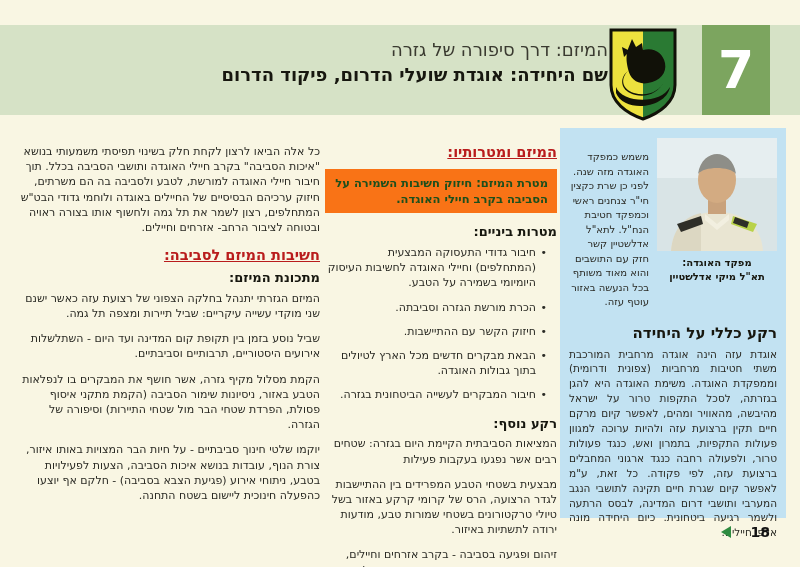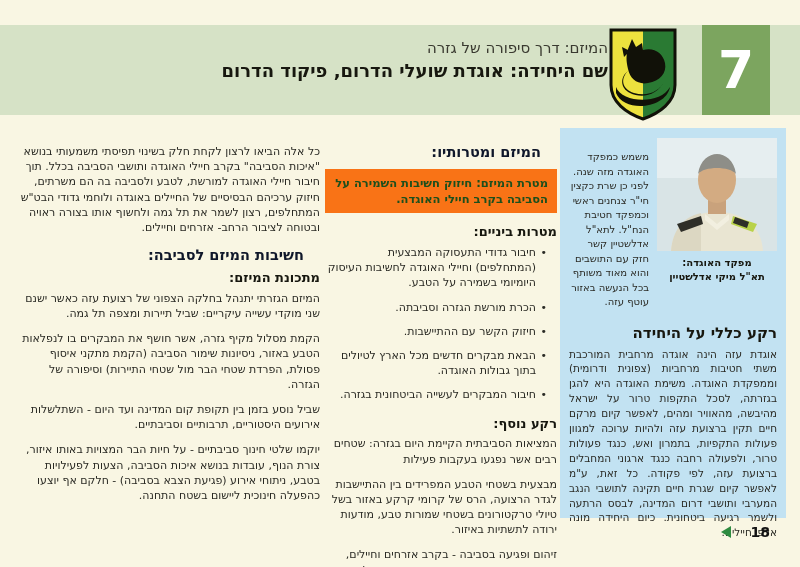--- a/index.html
+++ b/index.html
@@ -5,37 +5,37 @@
   html,body{margin:0;padding:0;}
   body{
     width:800px;height:567px;position:relative;overflow:hidden;
     background:#f9f6e3;
     font-family:"DejaVu Sans", sans-serif;
     color:#2a2a24;
   }
   
   .band{position:absolute;top:25px;left:0;width:800px;height:90px;background:#d6e2c6;}
   .titles{position:absolute;top:38px;right:192px;text-align:right;}
-  .title-sub{font-size:15px;color:#3a3a30;line-height:1.35;}
+  .title-sub{font-size:18px;color:#3a3a30;line-height:1.35;}
   .title-main{font-size:18px;font-weight:bold;color:#17170f;line-height:1.4;}
   .emblem{position:absolute;top:27px;right:122px;width:70px;height:95px;}
   .chapter-box{
     position:absolute;top:25px;right:30px;width:68px;height:90px;background:#7ca55f;
     display:flex;align-items:center;justify-content:center;
   }
   .chapter-num{color:#ffffff;font-size:52px;font-weight:bold;line-height:1;}
 
   
   .col{position:absolute;text-align:right;font-size:11px;line-height:1.38;}
   .col p{margin:0 0 10px 0;}
 
   .left-col{top:144px;right:480px;width:302px;}
   .mid-col{top:136px;right:243px;width:232px;}
 
-  .sec-title-lg{font-size:14.5px;font-weight:bold;color:#0f172a;margin:6px 16px 4px;}
+  .sec-title-lg{font-size:14.5px;font-weight:bold;color:#b91c1c;margin:6px 0 4px;text-decoration:underline;}
   .sec-title-md{font-size:13px;font-weight:bold;color:#17170f;margin:2px 0 4px;}
 
   .goal-box{
     background:#f97316;color:#1c4f1c;font-weight:bold;
     padding:6px 9px;margin:7px 0 10px;font-size:11.5px;line-height:1.4;
   }
   ul.goals{list-style:none;margin:4px 0 12px;padding:0 10px 0 0;}
   ul.goals li{position:relative;margin:0 0 9px 0;padding-right:11px;}
   ul.goals li::before{content:"•";position:absolute;right:0;top:0;color:#2a2a24;}
 
@@ -92,22 +92,22 @@
 
 <div class="chapter-box">
   <span class="chapter-num">7</span>
 </div>
 
 <div class="col left-col">
   <p>כל אלה הביאו לרצון לקחת חלק בשינוי תפיסתי משמעותי בנושא "איכות הסביבה" בקרב חיילי האוגדה ותושבי הסביבה בכלל. תוך חיבור חיילי האוגדה למורשת, לטבע ולסביבה בה הם משרתים, חיזוק ערכיהם הבסיסיים של החיילים באוגדה ולוחמי גדודי הבט"ש המתחלפים, רצון לשמר את תל גמה ולחשוף אותו בצורה ראויה ובטוחה לציבור הרחב- אזרחים וחיילים.</p>
   <div class="sec-title-lg">חשיבות המיזם לסביבה:</div>
   <div class="sec-title-md">מתכונת המיזם:</div>
   <p>המיזם הגזרתי יתנהל בחלקה הצפוני של רצועת עזה כאשר ישנם שני מוקדי עשייה עיקריים: שביל תיירות ומצפה תל גמה.</p>
+  <p>שביל נוסע בזמן בין תקופת קום המדינה ועד היום - השתלשלות אירועים היסטוריים, תרבותיים וסביבתיים.</p>
   <p>הקמת מסלול מקיף גזרה, אשר חושף את המבקרים בו לנפלאות הטבע באזור, ניסיונות שימור הסביבה (הקמת מתקני איסוף פסולת, הפרדת שטחי הבר מול שטחי התיירות) וסיפורה של הגזרה.</p>
-  <p>שביל נוסע בזמן בין תקופת קום המדינה ועד היום - השתלשלות אירועים היסטוריים, תרבותיים וסביבתיים.</p>
   <p>יוקמו שלטי חינוך סביבתיים - על חיות הבר המצויות באותו איזור, צורת הנוף, עובדות בנושא איכות הסביבה, הצעות לפעילויות בטבע, ניתוחי אירוע (פגיעת הצבא בסביבה) - חלקם אף יוצעו כהפעלה חינוכית ליישום בשטח התחנה.</p>
 </div>
 
 <div class="col mid-col">
   <div class="sec-title-lg">המיזם ומטרותיו:</div>
   <div class="goal-box">מטרת המיזם: חיזוק חשיבות השמירה על הסביבה בקרב חיילי האוגדה.</div>
   <div class="sec-title-md">מטרות ביניים:</div>
   <ul class="goals">
     <li>חיבור גדודי התעסוקה המבצעית (המתחלפים) וחיילי האוגדה לחשיבות העיסוק היומיומי בשמירה על הטבע.</li>
     <li>הכרת מורשת הגזרה וסביבתה.</li>

